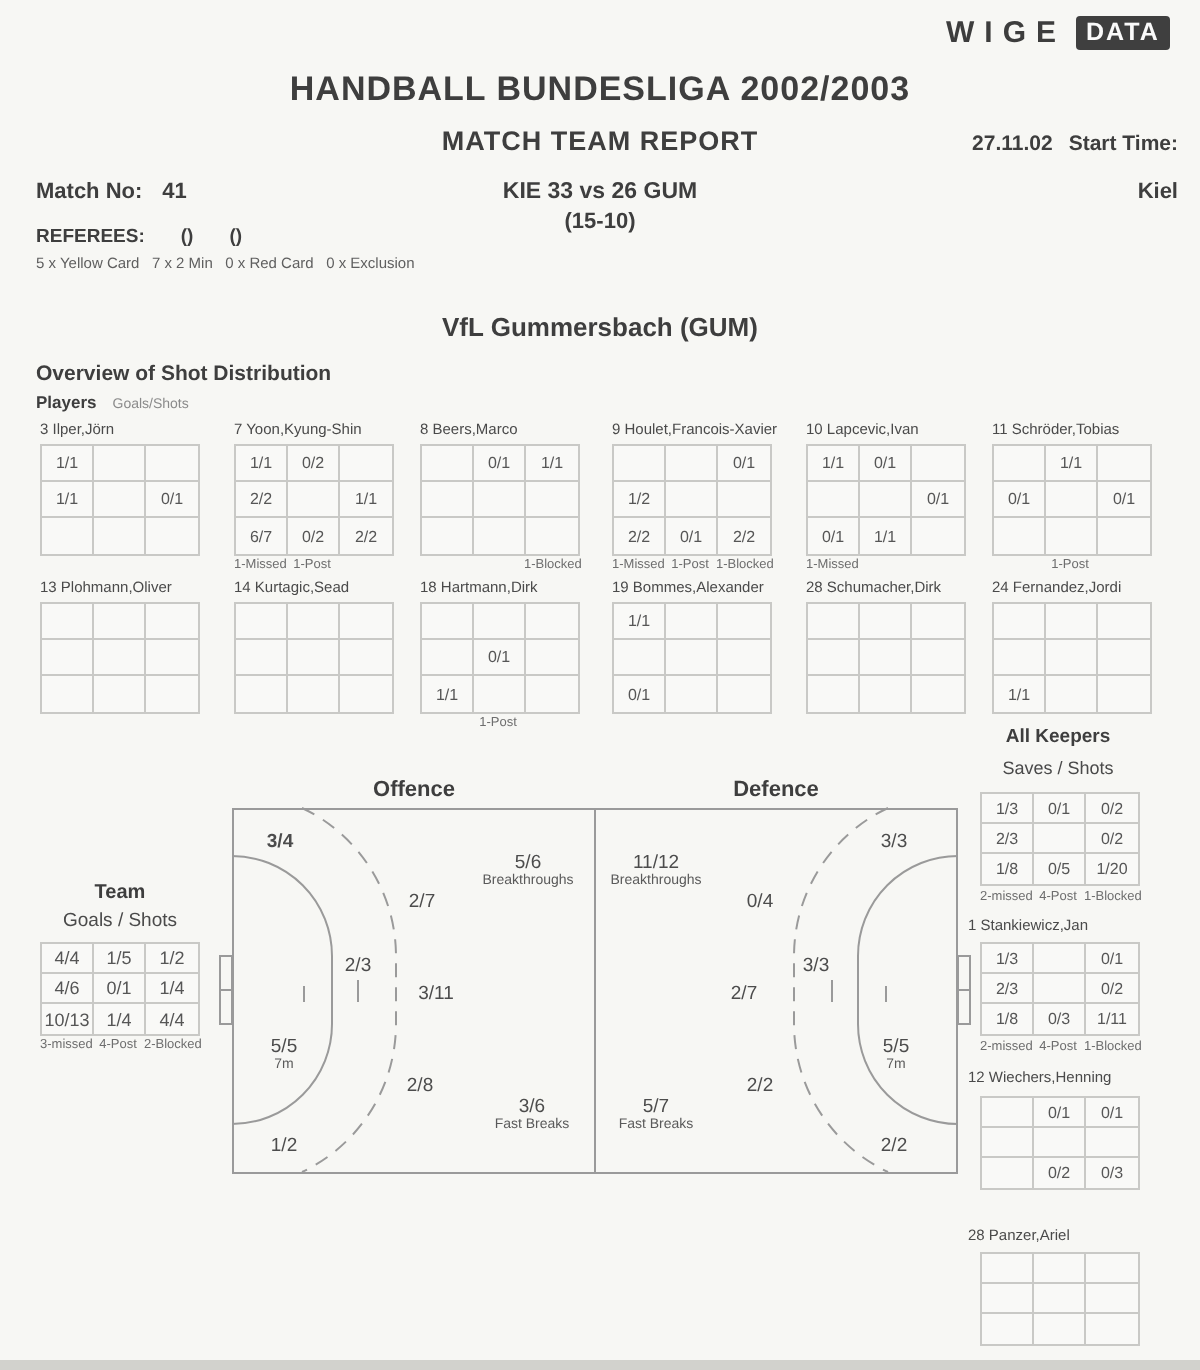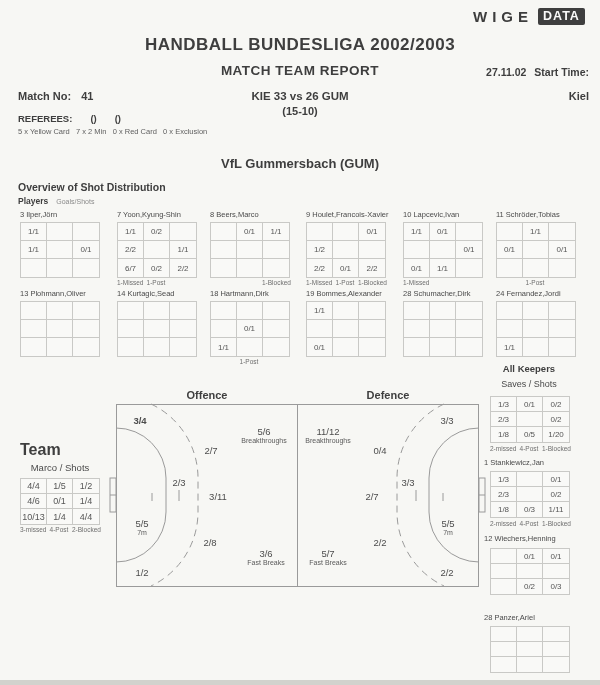--- a/index.html
+++ b/index.html
@@ -37,21 +37,21 @@
   .team-grid .cell{height:15px;font-size:9px;}
   .notes3{display:grid;grid-template-columns:repeat(3,26px);width:78px;margin-top:1px;}
   .notes3 .ncell{font-size:6.5px;color:#6e6e6e;text-align:center;white-space:nowrap;}
 
   .pblock{position:absolute;width:92px;}
   .row1{top:210px;}
   .row2{top:289px;}
   .pname{font-size:7.5px;color:#4a4a4a;height:12px;white-space:nowrap;}
   .kname{font-size:7.5px;color:#4a4a4a;white-space:nowrap;}
 
-  .panel-title{font-size:16px;text-align:left;}
+  .panel-title{font-size:10px;text-align:center;}
   .panel-sub{font-size:9.5px;text-align:center;color:#4a4a4a;}
   .kp-title{font-size:9.5px;text-align:center;}
   .kp-sub{font-size:9px;text-align:center;color:#4a4a4a;}
 
   
   #court{position:absolute;left:116px;top:404px;width:363px;height:183px;}
   .half-label{position:absolute;top:-15px;transform:translateX(-50%);font-size:11px;font-weight:bold;}
   .zone{position:absolute;transform:translate(-50%,-50%);text-align:center;color:#4c4c4c;
         white-space:nowrap;line-height:1.2;z-index:2;}
   .zone .zval{font-size:9.5px;}
@@ -320,21 +320,21 @@
       </div>
     <div class="notes3">
         <div class="ncell"></div>
         <div class="ncell"></div>
         <div class="ncell"></div>
       </div>
   </div>
 
   <div class="abs" style="left:20px;top:441px;width:80px;">
     <div class="panel-title b">Team</div>
-    <div class="panel-sub" style="margin:3px 0 5px;">Marco / Shots</div>
+    <div class="panel-sub" style="margin:3px 0 5px;">Goals / Shots</div>
     <div class="grid3 team-grid">
         <div class="cell">4/4</div>
         <div class="cell">1/5</div>
         <div class="cell">1/2</div>
         <div class="cell">4/6</div>
         <div class="cell">0/1</div>
         <div class="cell">1/4</div>
         <div class="cell">10/13</div>
         <div class="cell">1/4</div>
         <div class="cell">4/4</div>

